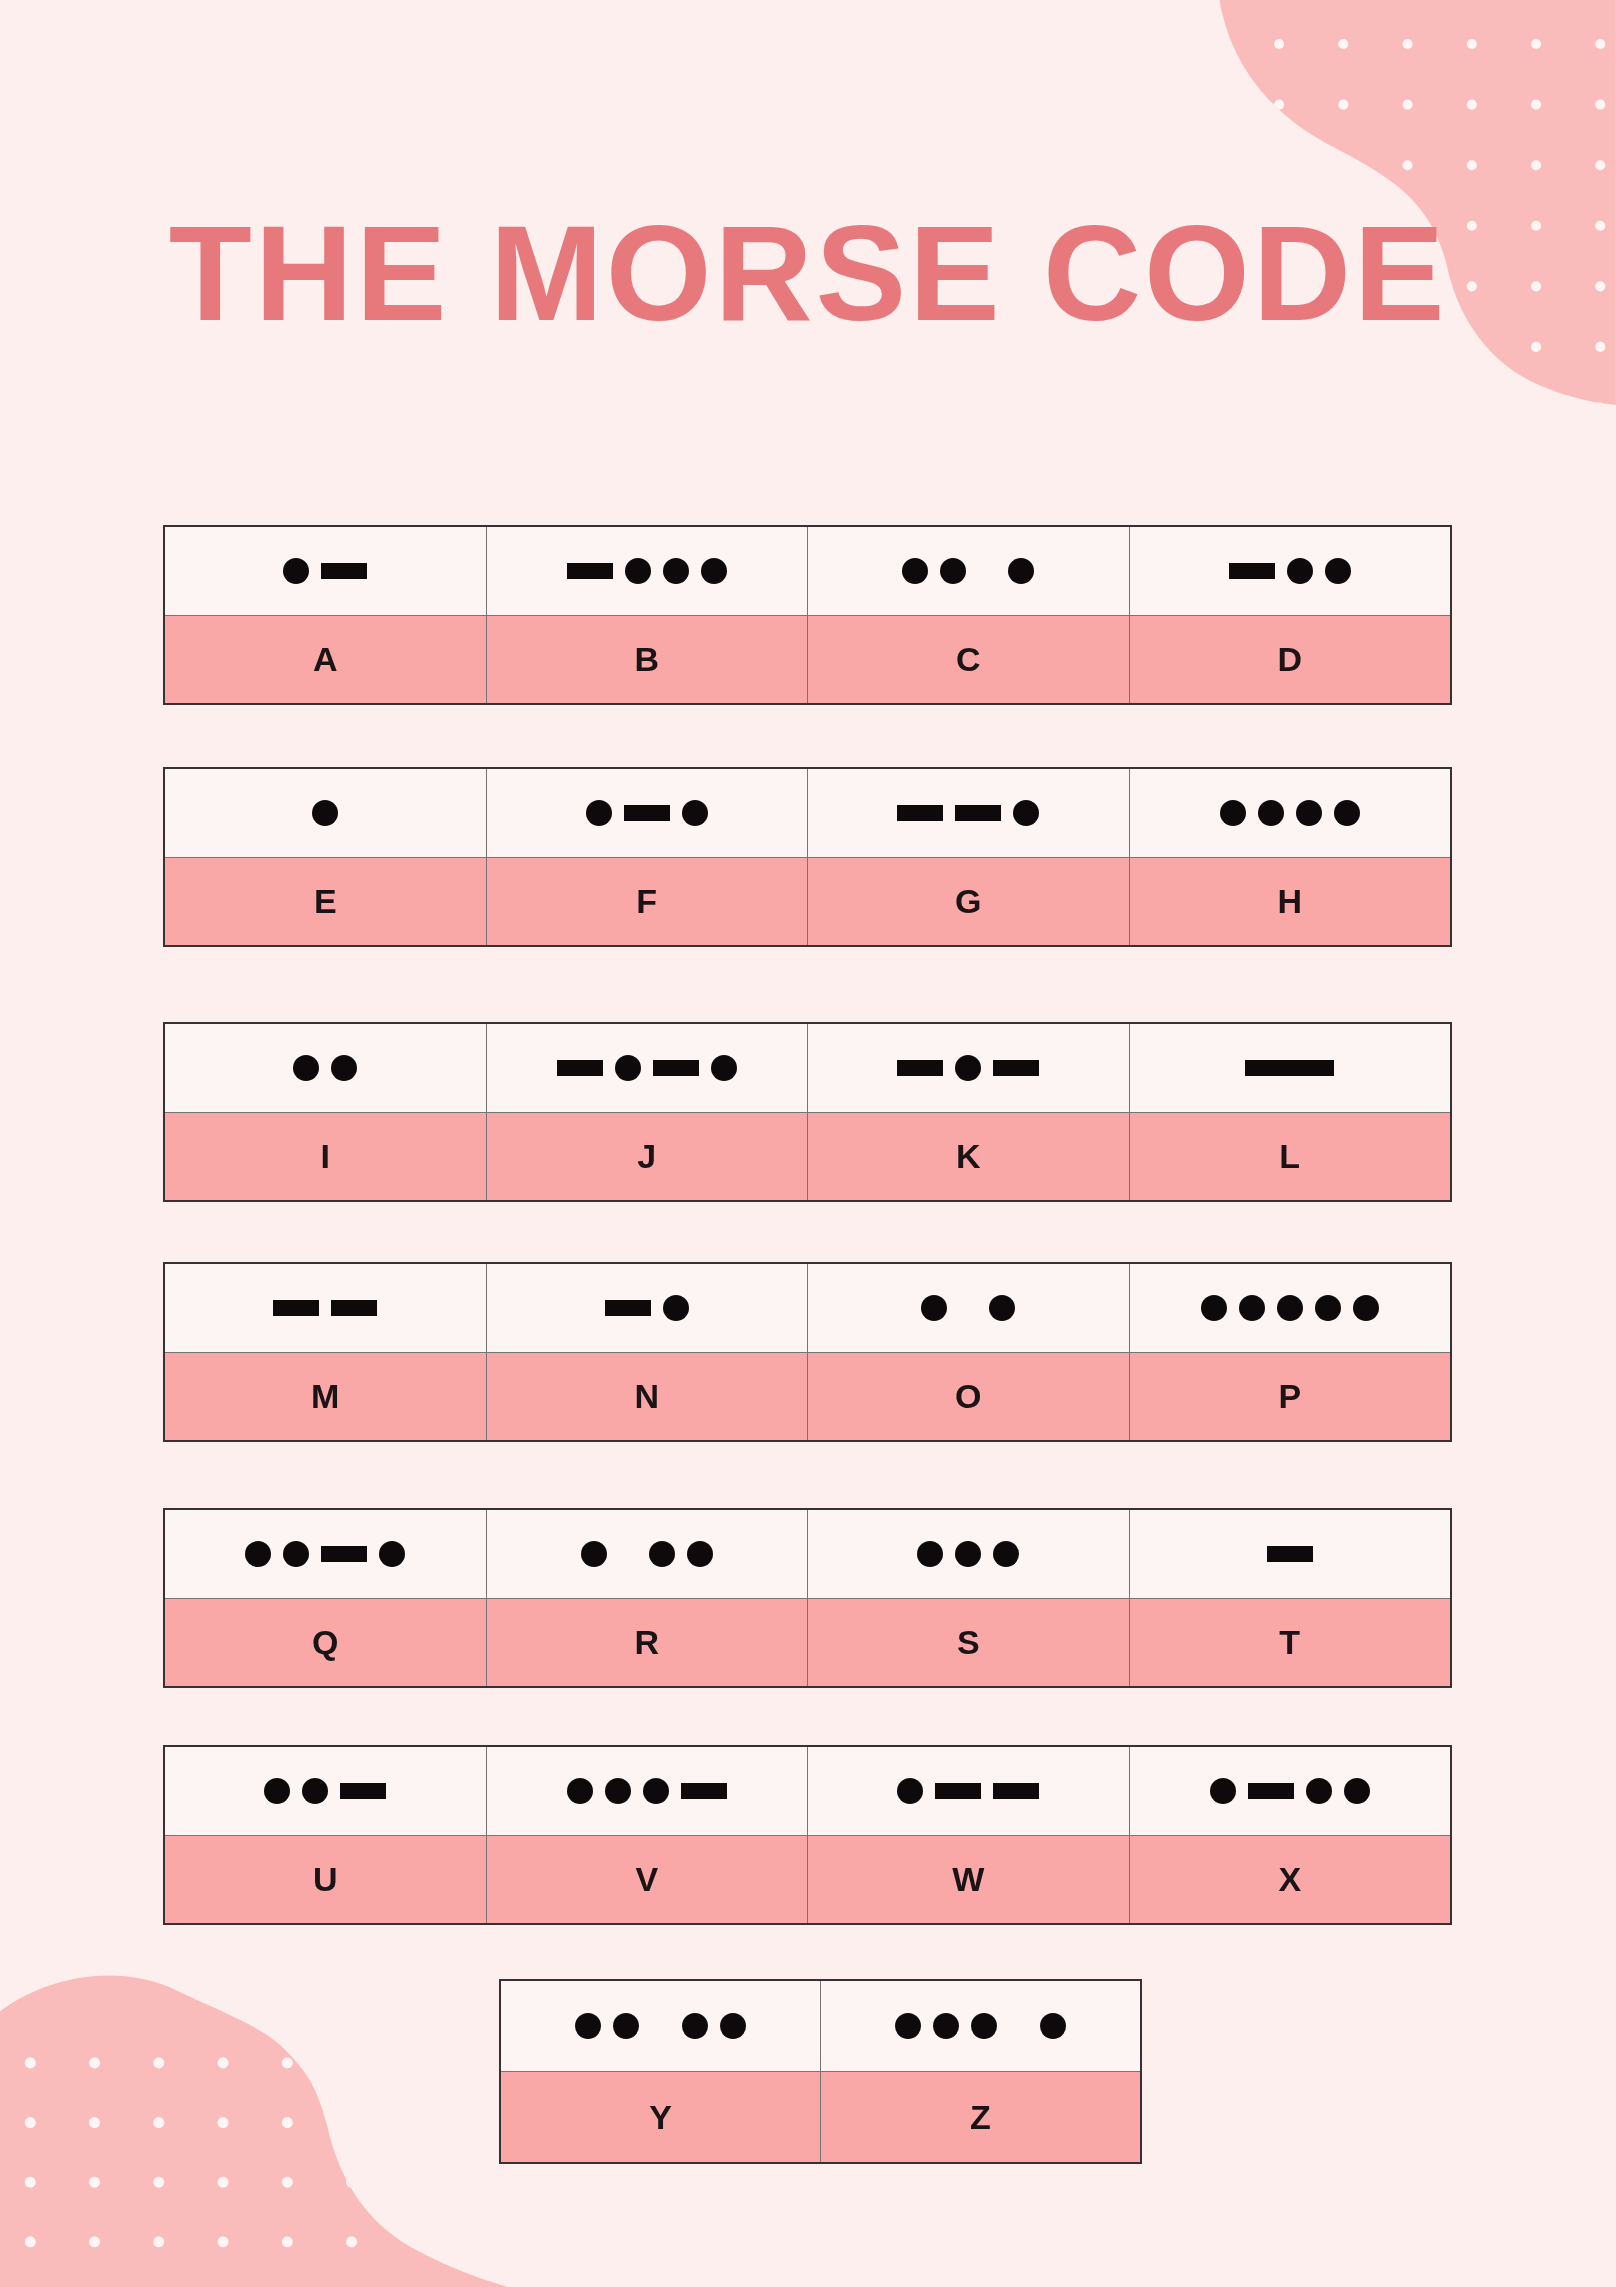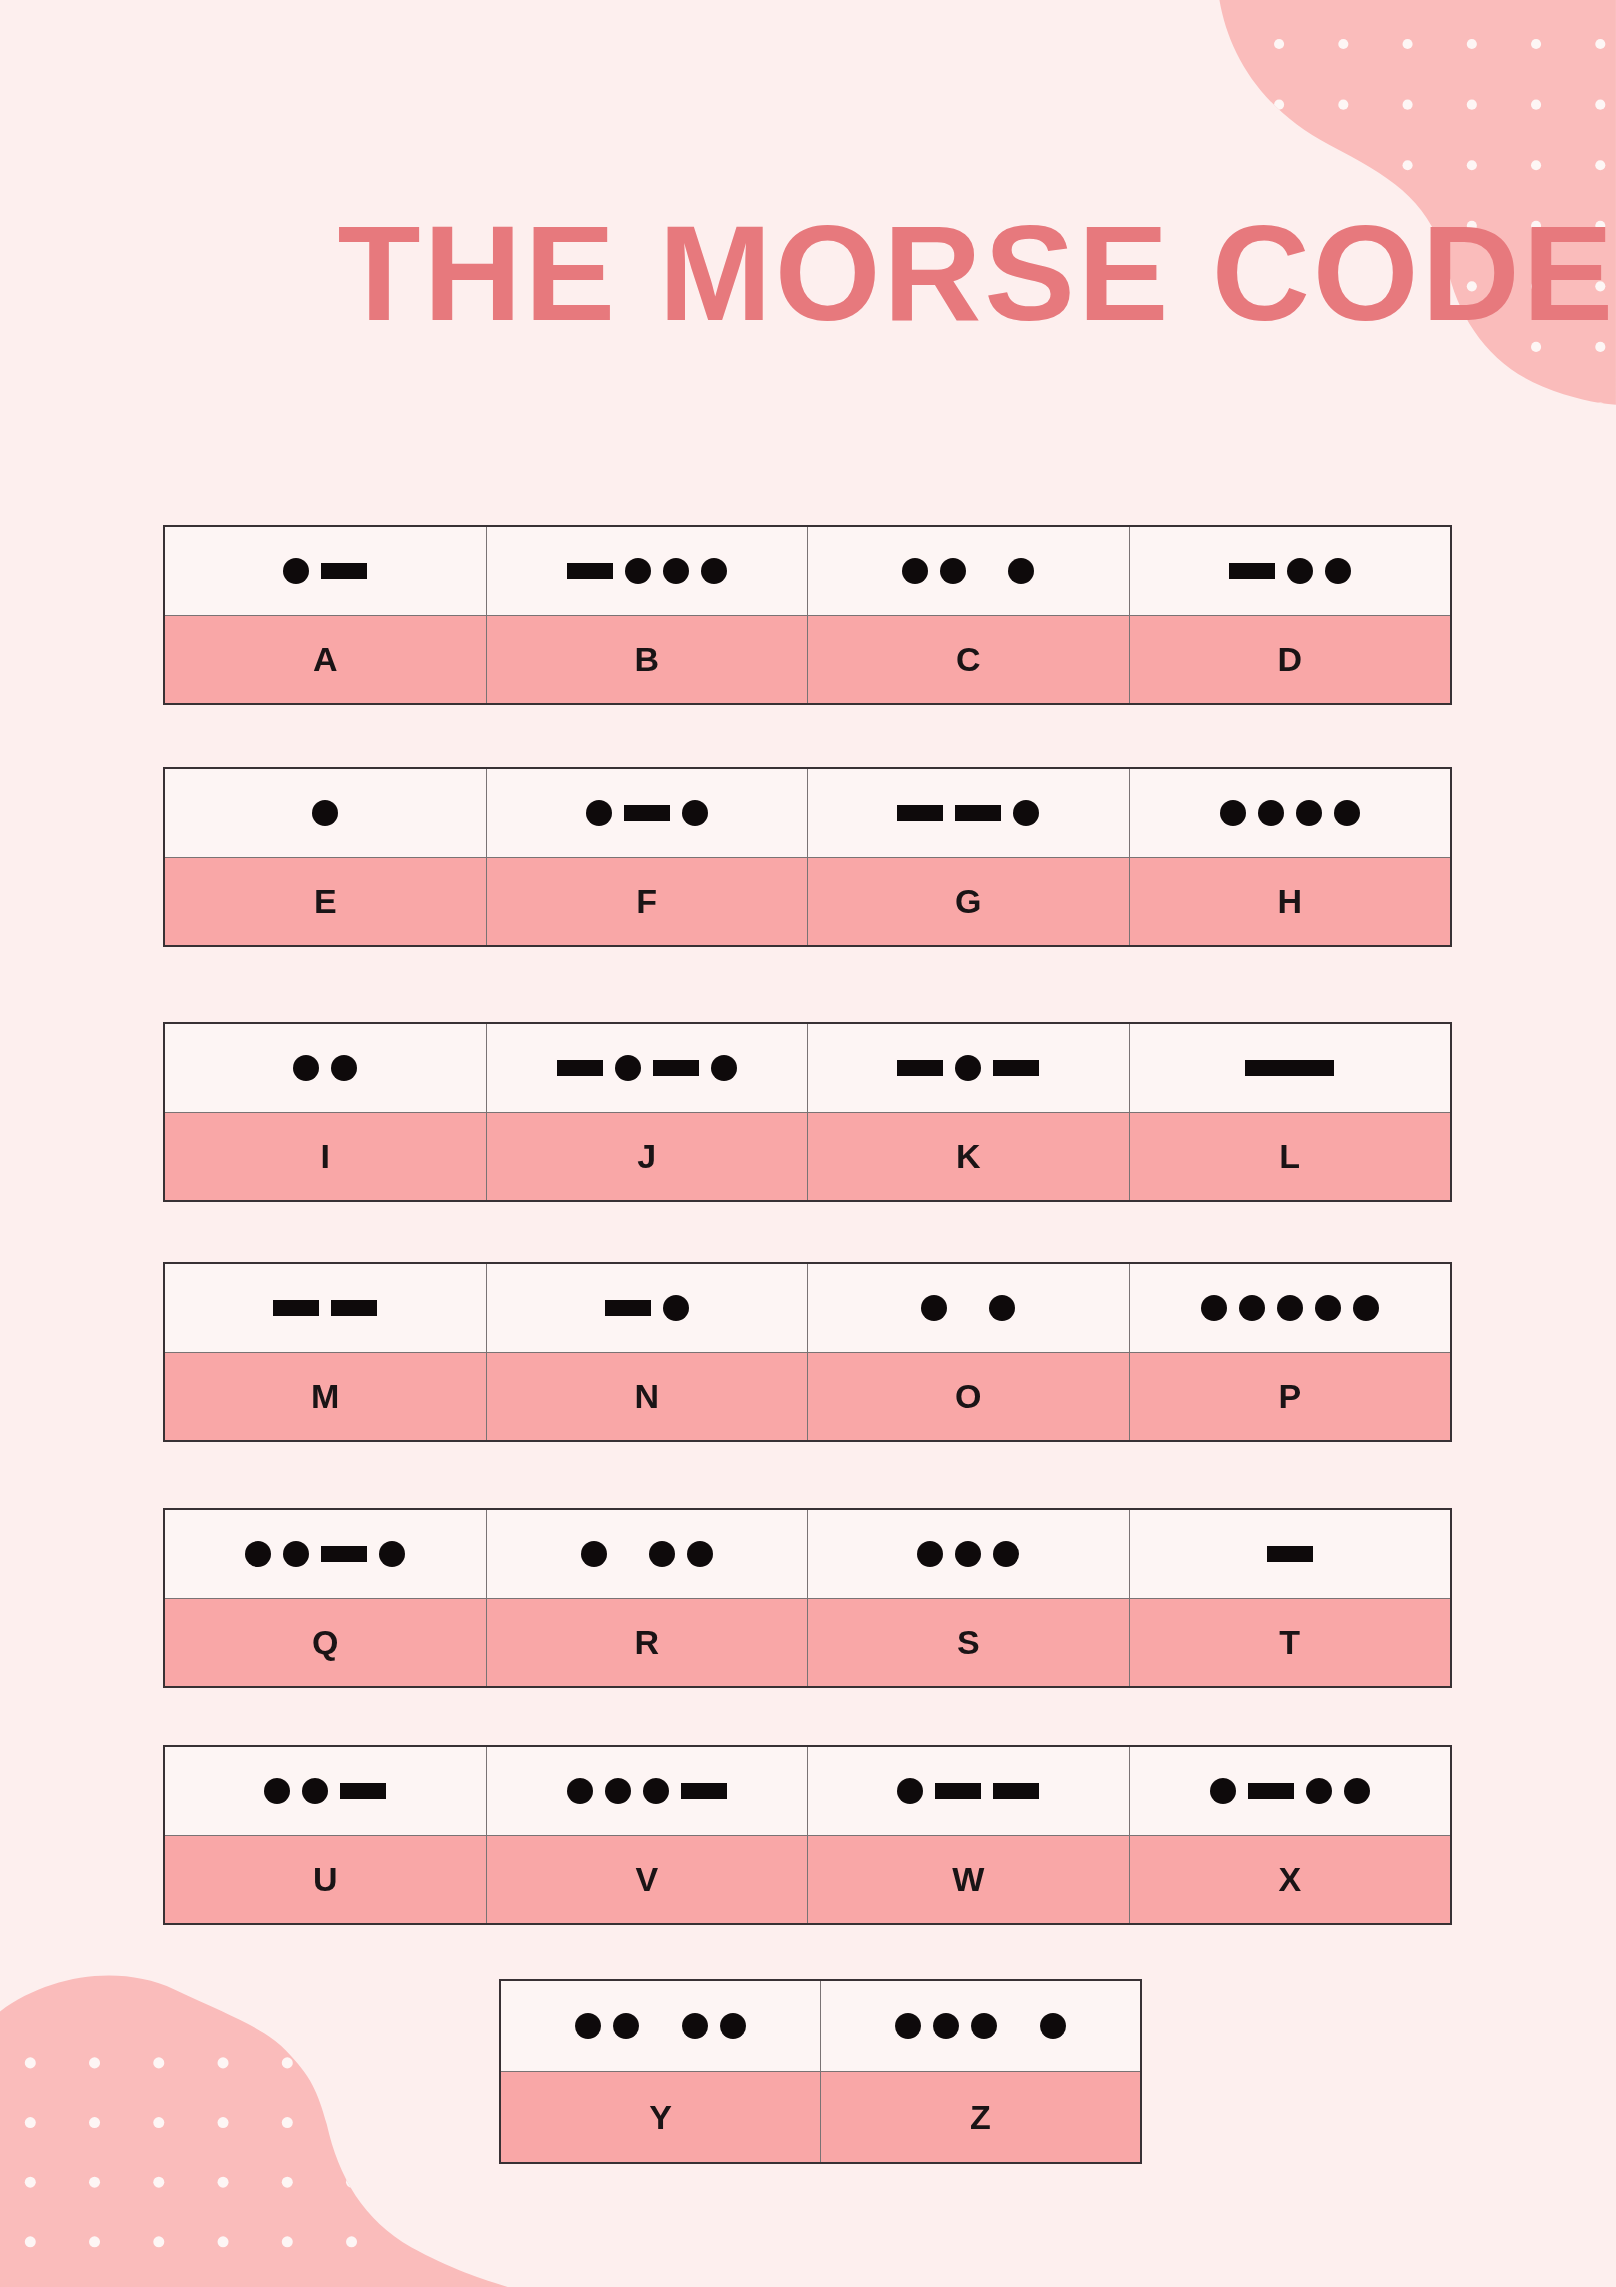--- a/index.html
+++ b/index.html
@@ -13,21 +13,21 @@
 
   
   .deco { position:absolute; pointer-events:none; }
   .deco-tr { top:0; right:0; }
   .deco-bl { bottom:0; left:0; }
 
   
   .page-title {
     position:absolute;
     top:195px; left:0; width:100%;
-    text-align:right;
+    text-align:center;
     font-size:136px;
     font-weight:700;
     letter-spacing:2.8px;
     color:#e7797d;
     white-space:nowrap;
   }
 
   
   .mtable {
     position:absolute;

